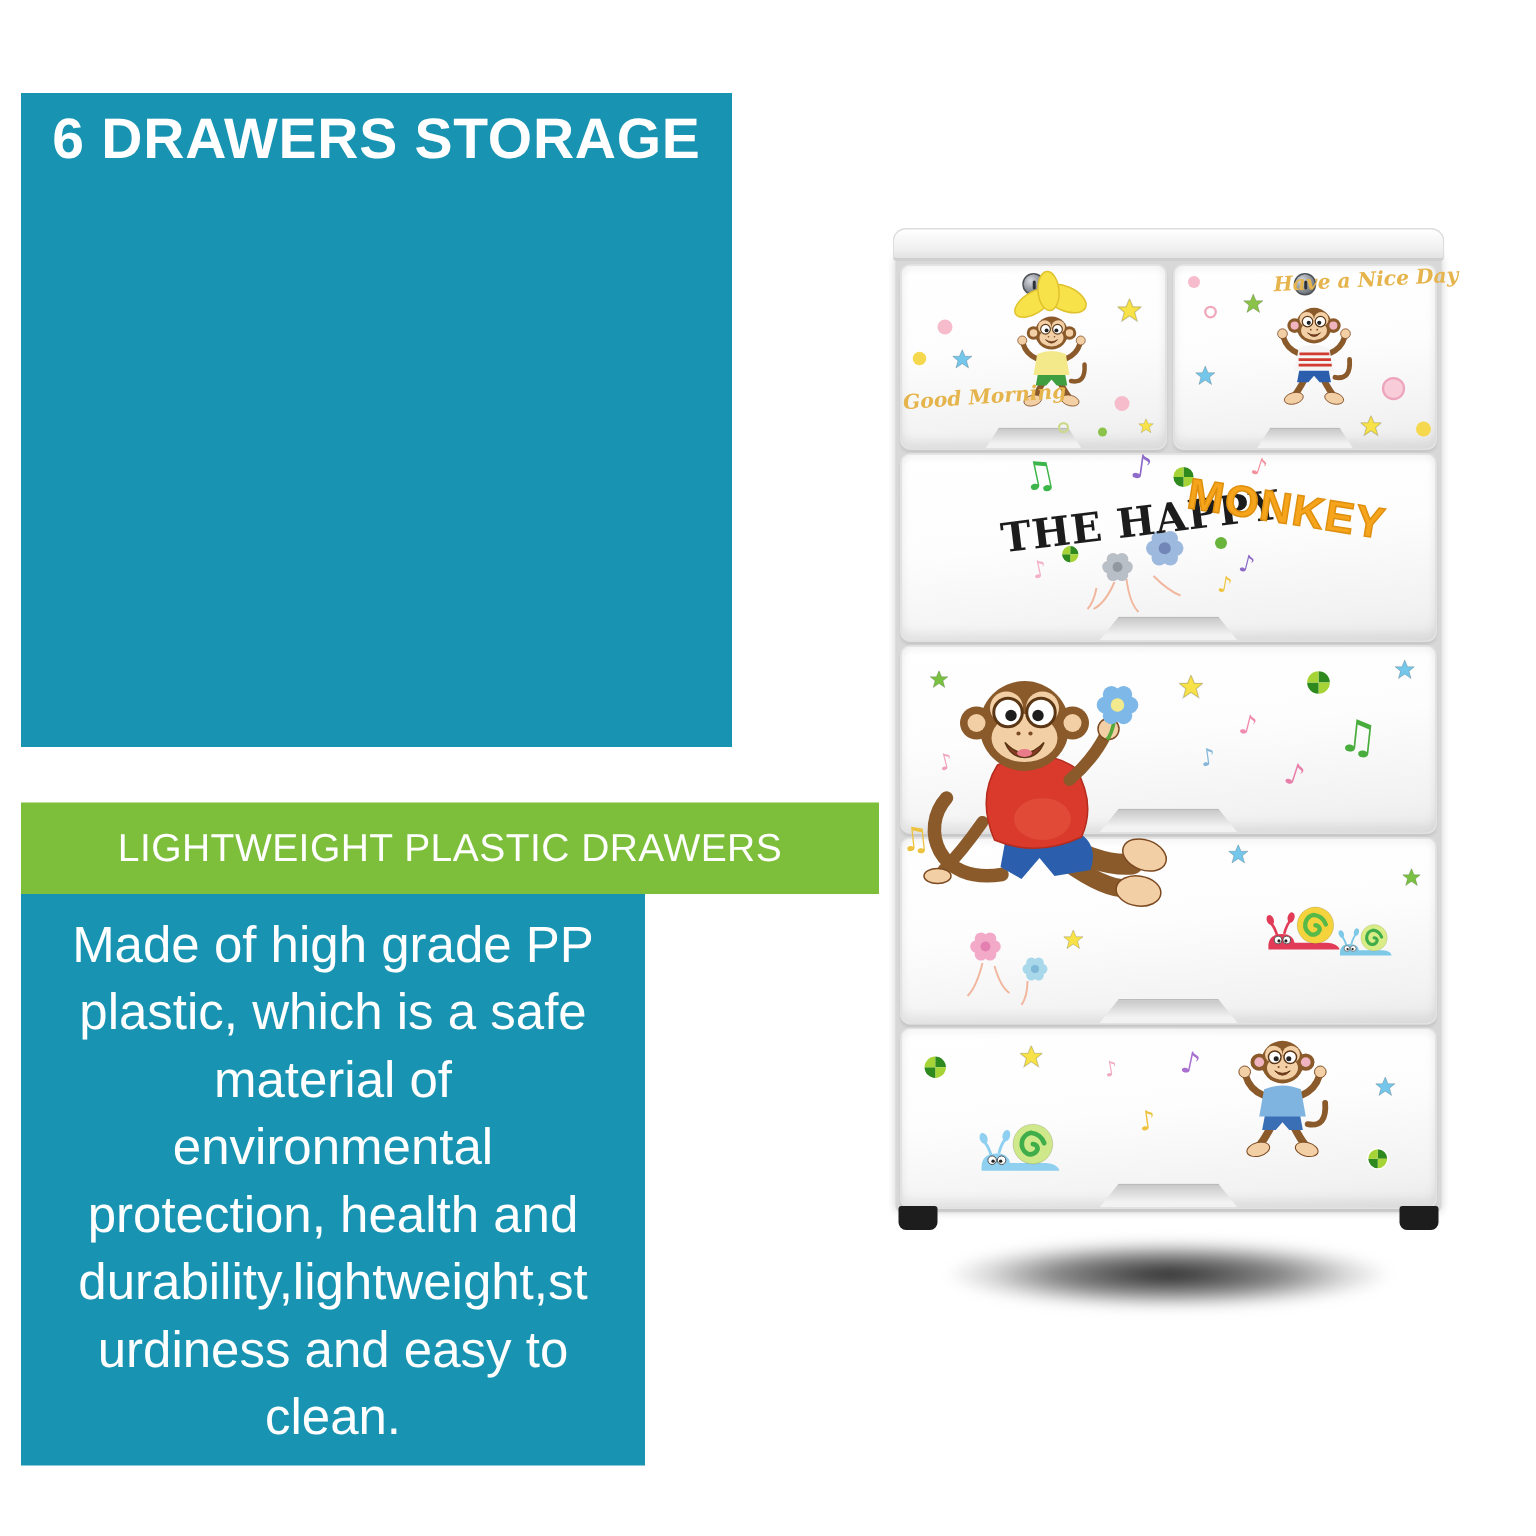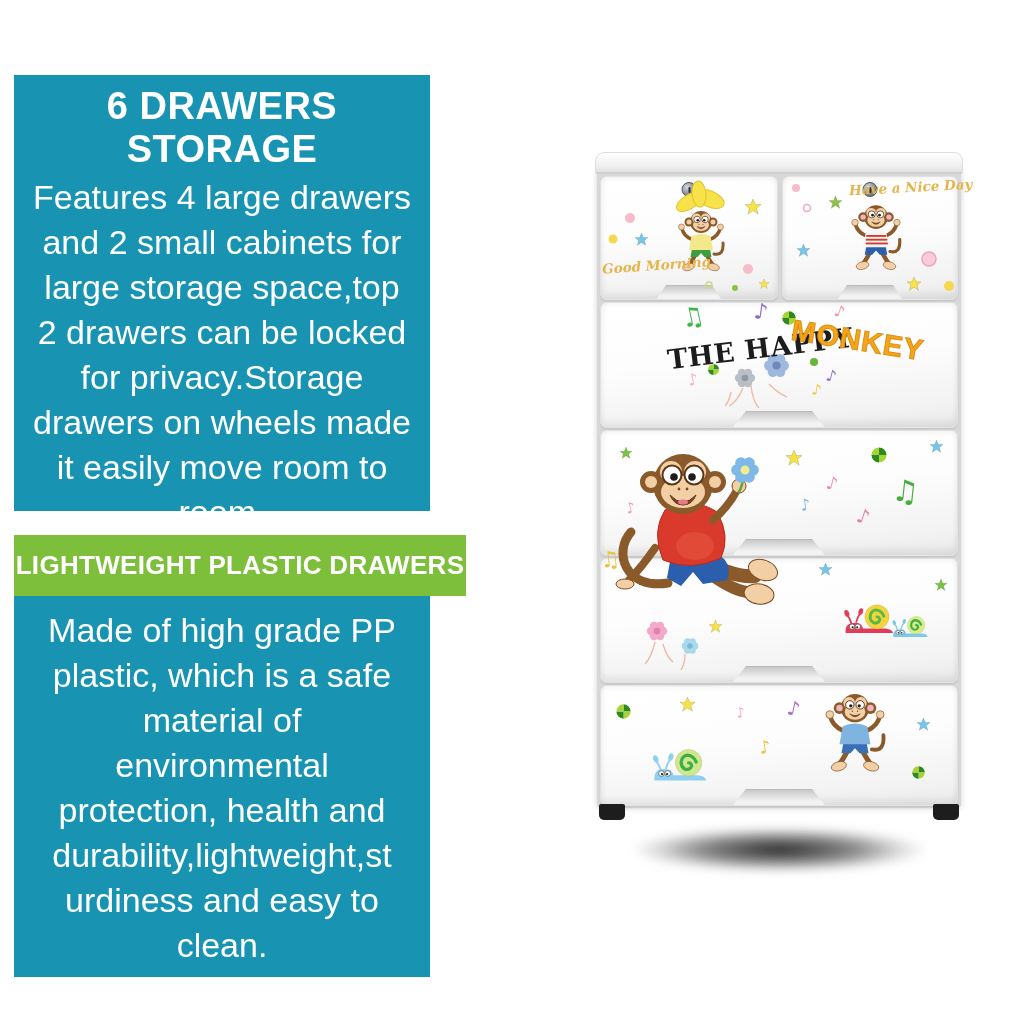--- a/index.html
+++ b/index.html
@@ -4,26 +4,26 @@
 <style>
   :root{
     --teal:#1894B2; --green:#7DBF3B; --gold:#E5B44C; --orange:#F6A41C;
     --brown:#8a5a2b; --tan:#f3cfa6;
   }
   *{box-sizing:border-box}
   html,body{margin:0;padding:0}
   body{width:1024px;height:1024px;background:#fff;position:relative;overflow:hidden;
        font-family:"Liberation Sans",sans-serif;}
   .panel{position:absolute;background:var(--teal);color:#fff;text-align:center;}
-  #panel1{left:14px;top:75px;width:416px;height:436px;}
+  #panel1{left:14px;top:62px;width:474px;height:436px;}
   #panel1 h1{margin:10px 6px 4px;font-size:38px;font-weight:bold;letter-spacing:.5px;}
   .panel p{margin:0;font-size:34px;line-height:45px;white-space:pre-line;overflow-wrap:break-word;}
-  #greenbar{position:absolute;left:14px;top:535px;width:452px;height:61px;background:var(--green);
+  #greenbar{position:absolute;left:14px;top:535px;width:572px;height:61px;background:var(--green);
             color:#fff;display:flex;align-items:center;justify-content:center;
-            font-size:26px;font-weight:bold;letter-spacing:.3px;}
+            font-size:26px;font-weight:normal;letter-spacing:.3px;}
   #panel2{left:14px;top:596px;width:416px;height:381px;padding-top:12px;}
 
   
   #product{position:absolute;left:593px;top:152px;width:372px;height:712px;}
   .lid{position:absolute;left:2px;top:0;width:368px;height:22px;border-radius:9px 9px 3px 3px;
        background:linear-gradient(180deg,#ffffff,#efefef 70%,#e2e2e2);
        border:1px solid #ddd;border-bottom:2px solid #cfcfcf;}
   .backdrop{position:absolute;left:4px;top:18px;width:364px;height:638px;background:#d8d8d8;
        border-radius:4px;box-shadow:0 0 6px rgba(0,0,0,.18);}
   .drawer{position:absolute;background:linear-gradient(175deg,#ffffff 0%,#fdfdfd 45%,#f2f2f2 85%,#e9e9e9 100%);
@@ -58,28 +58,20 @@
       letter-spacing:.5px;font-family:"DejaVu Serif",serif;}
   #mk{left:198px;top:172px;font-size:29px;font-weight:800;color:var(--orange);transform:rotate(9deg);
       letter-spacing:1px;-webkit-text-stroke:1px #de8f0e;}
   svg text.note{font-family:"DejaVu Sans",sans-serif;font-weight:bold;}
 </style>
 </head>
 <body>
 
 <section class="panel" id="panel1">
   <h1>6 DRAWERS STORAGE</h1>
-  <p style="padding:0 10px;">Features 4 large drawers
-and 2 small cabinets for
-large storage space,top
-2 drawers can be locked
-for privacy.Storage
-drawers on wheels made
-it easily move room to
-room.</p>
 </section>
 
 <div id="greenbar">
   <span>LIGHTWEIGHT PLASTIC DRAWERS</span>
 </div>
 
 <section class="panel" id="panel2">
   <p style="padding:0 16px;">Made of high grade PP
 plastic, which is a safe
 material of

